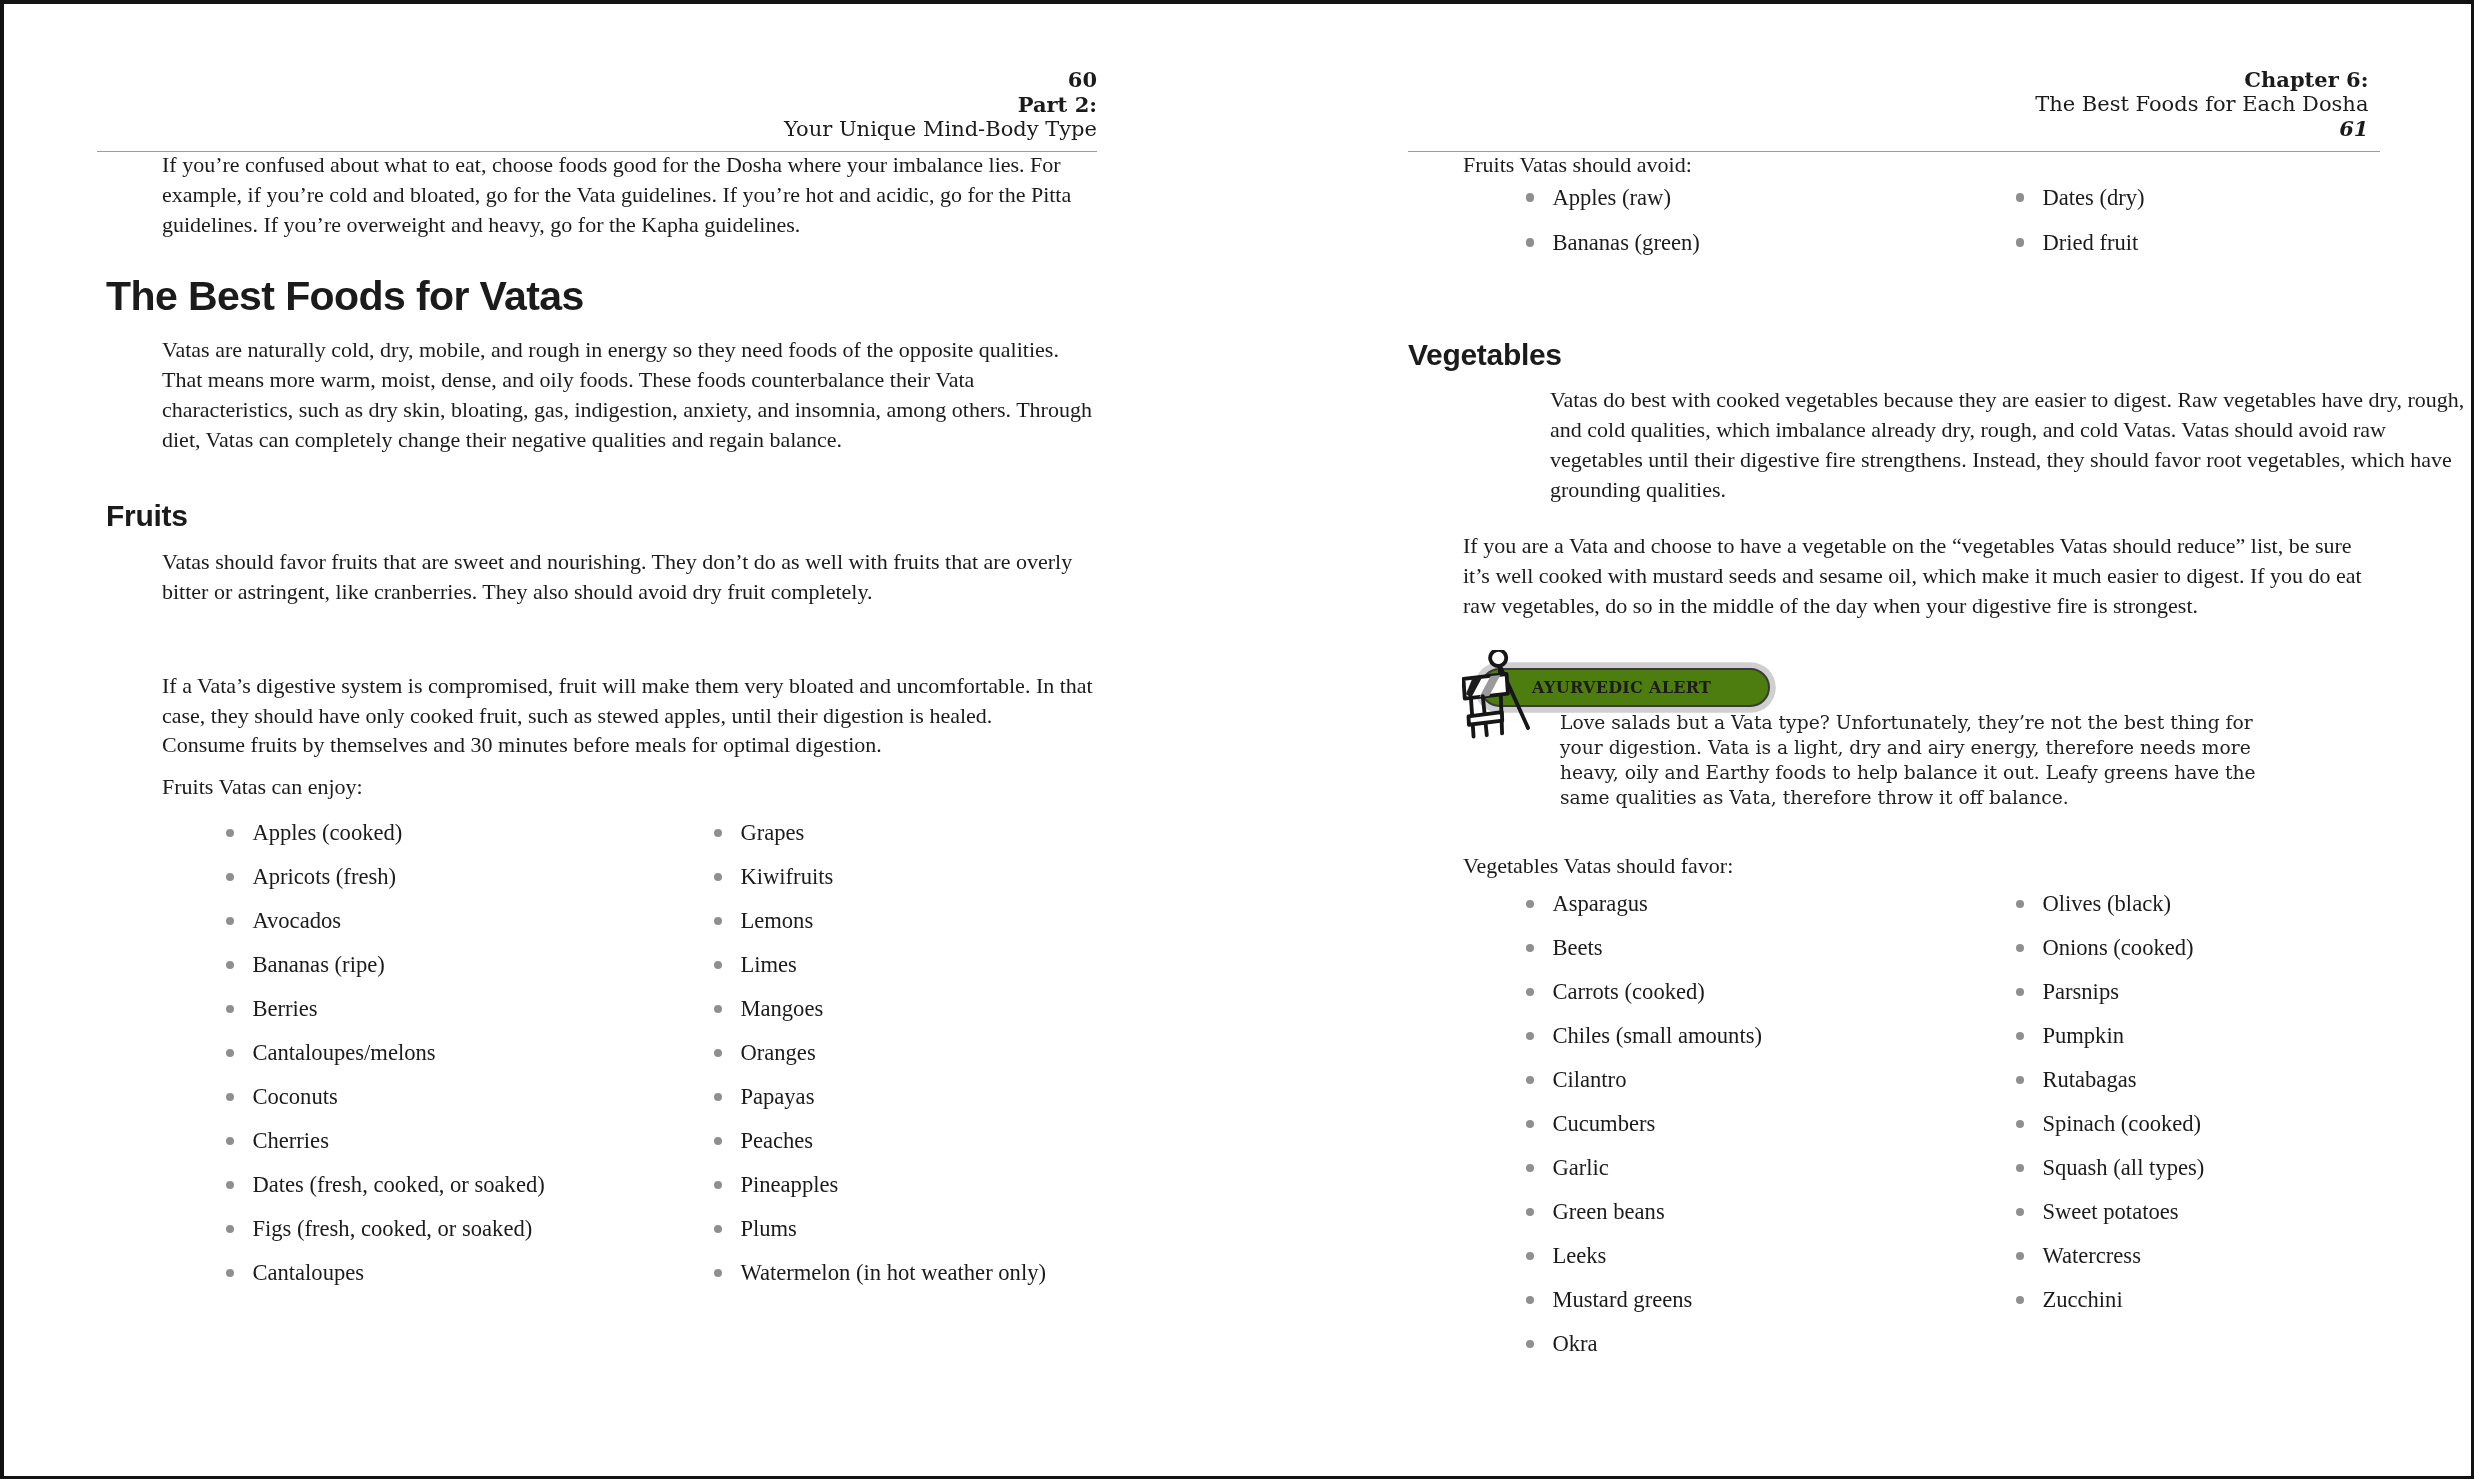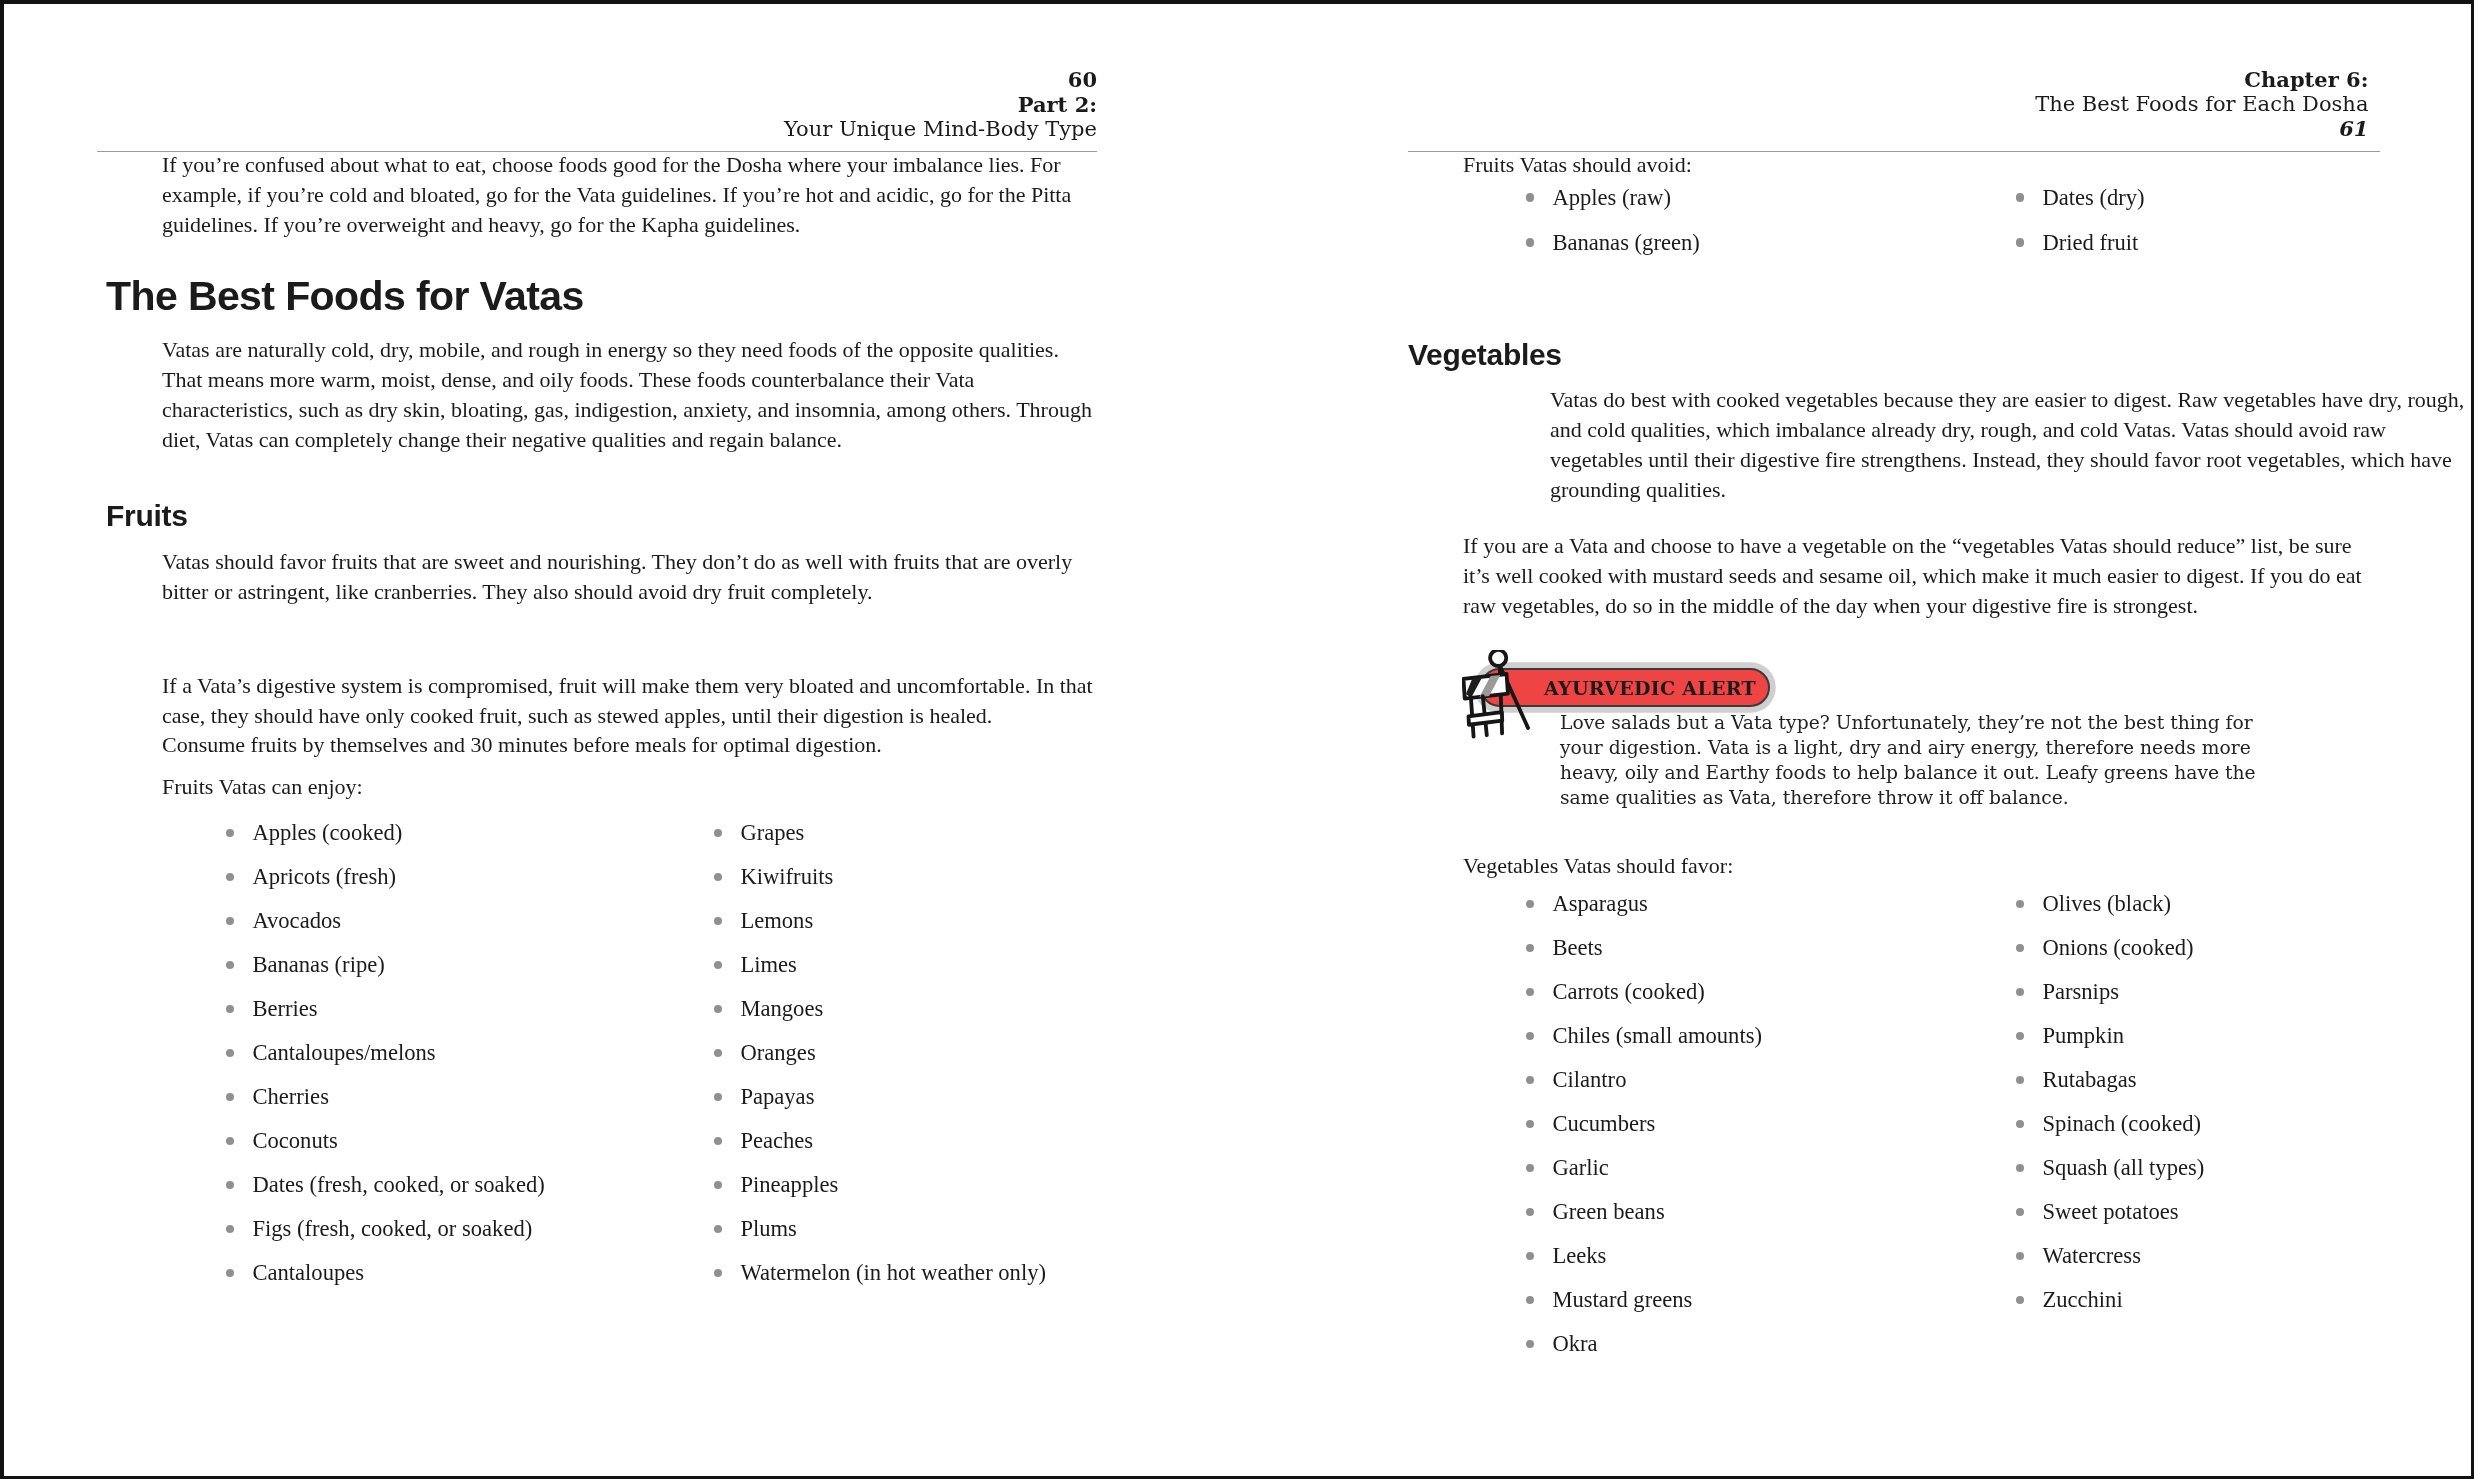--- a/index.html
+++ b/index.html
@@ -40,24 +40,24 @@
   ul.blist li{display:flex;align-items:center;height:44px;white-space:nowrap;}
   ul.blist.tall li{height:45px;}
   ul.blist.veg li{height:44px;}
   ul.blist li::before{
     content:"";width:8.4px;height:8.4px;border-radius:50%;
     background:var(--bullet);margin-right:18px;flex:none;
   }
   
   .alert-pill{
     position:absolute;width:290px;height:39px;border-radius:26px;
-    border:2.6px solid #3a3a3a;background:#ef4444;
+    border:2.6px solid #3a3a3a;background:#4d7c0f;
     box-shadow:0 0 0 5.8px var(--pill-ring);
-    display:flex;align-items:center;justify-content:center;padding-left:50px;
-    font-family:"DejaVu Serif", serif;font-weight:bold;font-size:19px;letter-spacing:0.3px;
+    display:flex;align-items:center;padding-left:50px;
+    font-family:"DejaVu Serif", serif;font-weight:bold;font-size:16px;letter-spacing:0.3px;
   }
   .alert-body{
     font-family:"DejaVu Serif", serif;font-size:18.7px;line-height:25px;color:#222;
   }
   .icon-wrap{position:absolute;z-index:2;}
 </style>
 </head>
 <body>
 
 <div class="spread-border"></div>
@@ -86,22 +86,22 @@
 
   <p class="abs label" style="left:162px;top:772px;">Fruits Vatas can enjoy:</p>
 
   <ul class="blist" style="left:226px;top:811px;width:477px;">
       <li>Apples (cooked)</li>
       <li>Apricots (fresh)</li>
       <li>Avocados</li>
       <li>Bananas (ripe)</li>
       <li>Berries</li>
       <li>Cantaloupes/melons</li>
+      <li>Coconuts</li>
       <li>Cherries</li>
-      <li>Coconuts</li>
       <li>Dates (fresh, cooked, or soaked)</li>
       <li>Figs (fresh, cooked, or soaked)</li>
       <li>Cantaloupes</li>
     </ul>
   <ul class="blist" style="left:714px;top:811px;width:400px;">
       <li>Grapes</li>
       <li>Kiwifruits</li>
       <li>Lemons</li>
       <li>Limes</li>
       <li>Mangoes</li>

